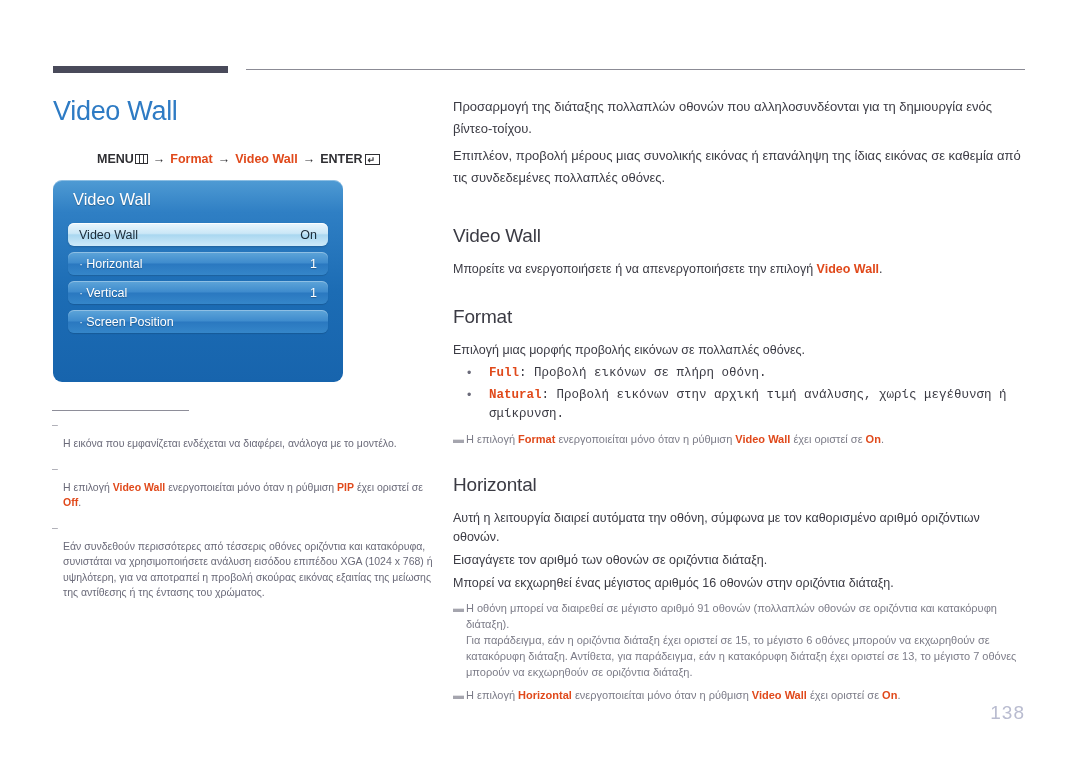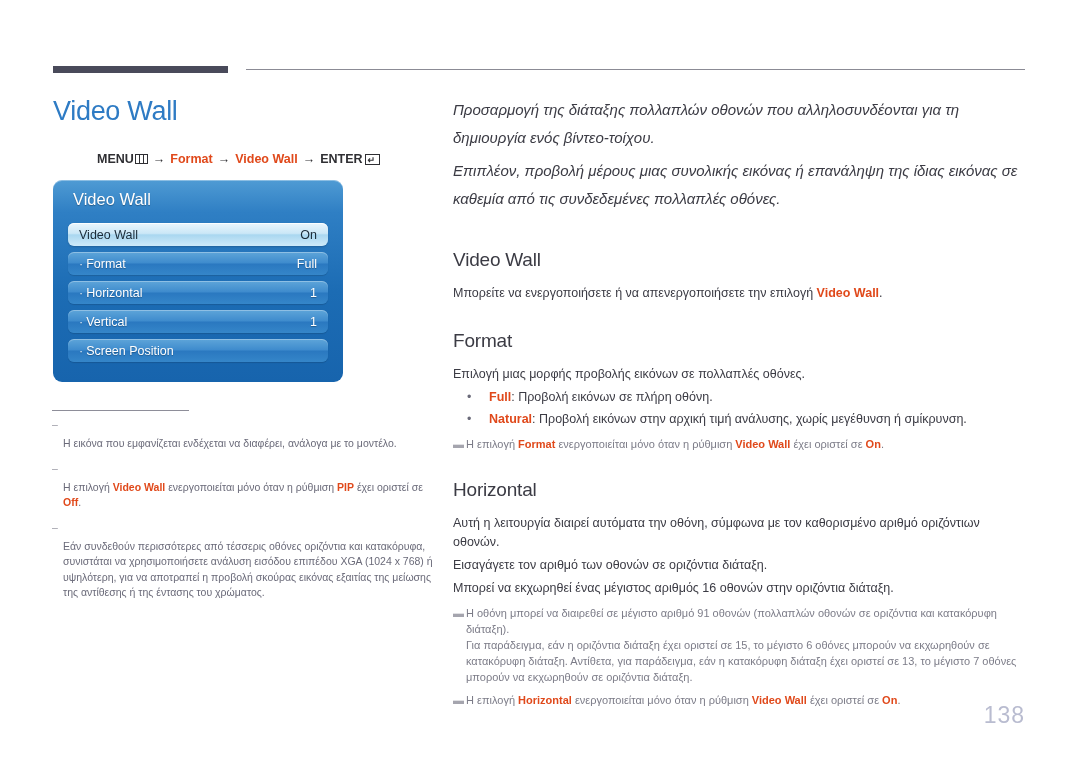--- a/index.html
+++ b/index.html
@@ -182,25 +182,24 @@
   .note .orange { color: #e0491b; font-weight: bold; }
 
   
   .right-col {
     position: absolute;
     left: 453px;
     top: 96px;
     width: 575px;
   }
   .intro-p {
-    font-size: 15px;
-    line-height: 28px;
+    font-size: 13px;
+    line-height: 22px;
     color: #3b3b44;
     margin: 0 0 5px 0;
-    font-style: italic;
   }
   h2.sec {
     font-size: 19px;
     font-weight: normal;
     color: #3b3b44;
     margin: 27px 0 13px 0;
     letter-spacing: -0.2px;
   }
   h2.sec.first { margin-top: 36px; }
   .body-p {
@@ -216,21 +215,21 @@
     line-height: 19px;
     color: #3b3b44;
     margin: 0 0 3px 0;
     padding-left: 14px;
   }
   .bullet .mark {
     flex: 0 0 auto;
     width: 22px;
     color: #6a6a79;
   }
-  .bullet .txt { flex: 1 1 auto; }
+  .bullet .txt { flex: 1 1 auto; font-family: Liberation Mono, monospace; }
   .bullet .orange { color: #e0491b; font-weight: bold; }
 
   .sub-note {
     display: flex;
     font-size: 11px;
     line-height: 16px;
     color: #7c7c88;
     margin: 7px 0 0 0;
   }
   .sub-note .dash {
@@ -240,21 +239,21 @@
     letter-spacing: -1px;
   }
   .sub-note .body { flex: 1 1 auto; }
   .sub-note .orange { color: #e0491b; font-weight: bold; }
 
   
   .page-no {
     position: absolute;
     right: 55px;
     top: 702px;
-    font-size: 23px;
+    font-size: 19px;
     color: #b9bcd0;
     letter-spacing: 1px;
   }
 </style>
 </head>
 <body>
 
 <div class="hdr-bar-dark"></div>
 <div class="hdr-bar-line"></div>
 
@@ -275,24 +274,20 @@
 </div>
 
 <div class="osd-panel">
   <div class="osd-title">Video Wall</div>
   <div class="osd-rows" id="osd-rows">
       <div class="osd-row selected">
         <span class="lbl">Video Wall</span>
         <span class="val">On</span>
       </div>
       <div class="osd-row">
-        <span class="lbl"><span class="dot">·</span>Format</span>
-        <span class="val">Full</span>
-      </div>
-      <div class="osd-row">
         <span class="lbl"><span class="dot">·</span>Horizontal</span>
         <span class="val">1</span>
       </div>
       <div class="osd-row">
         <span class="lbl"><span class="dot">·</span>Vertical</span>
         <span class="val">1</span>
       </div>
       <div class="osd-row">
         <span class="lbl"><span class="dot">·</span>Screen Position</span>
         <span class="val"></span>

